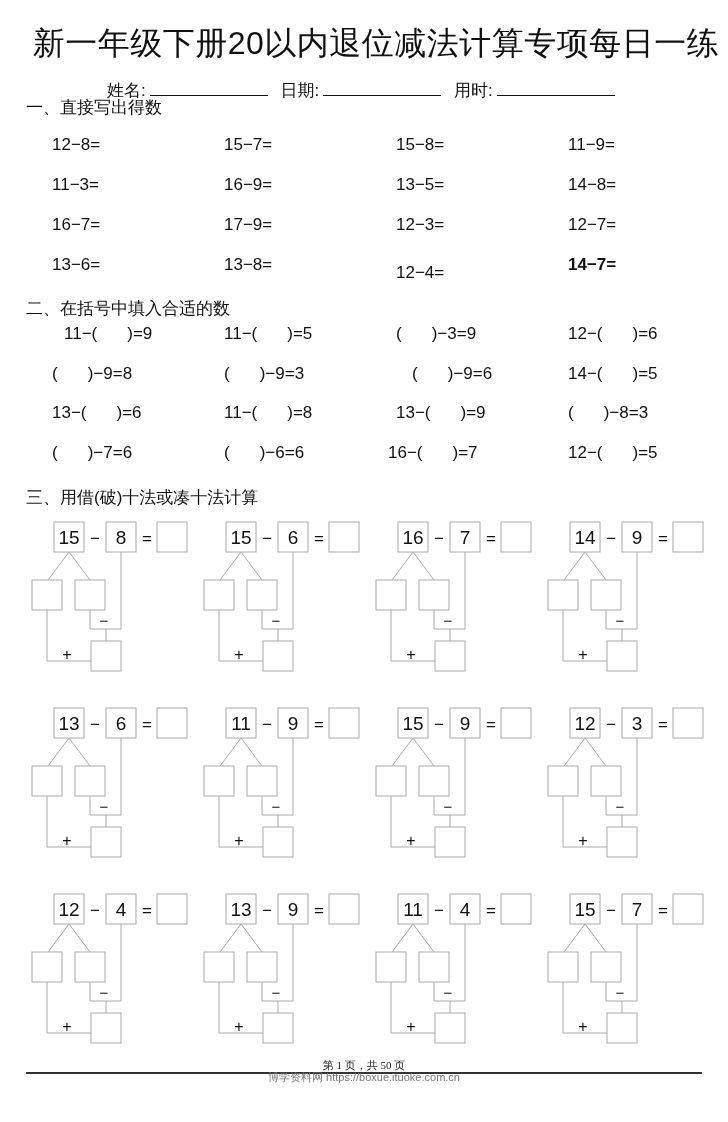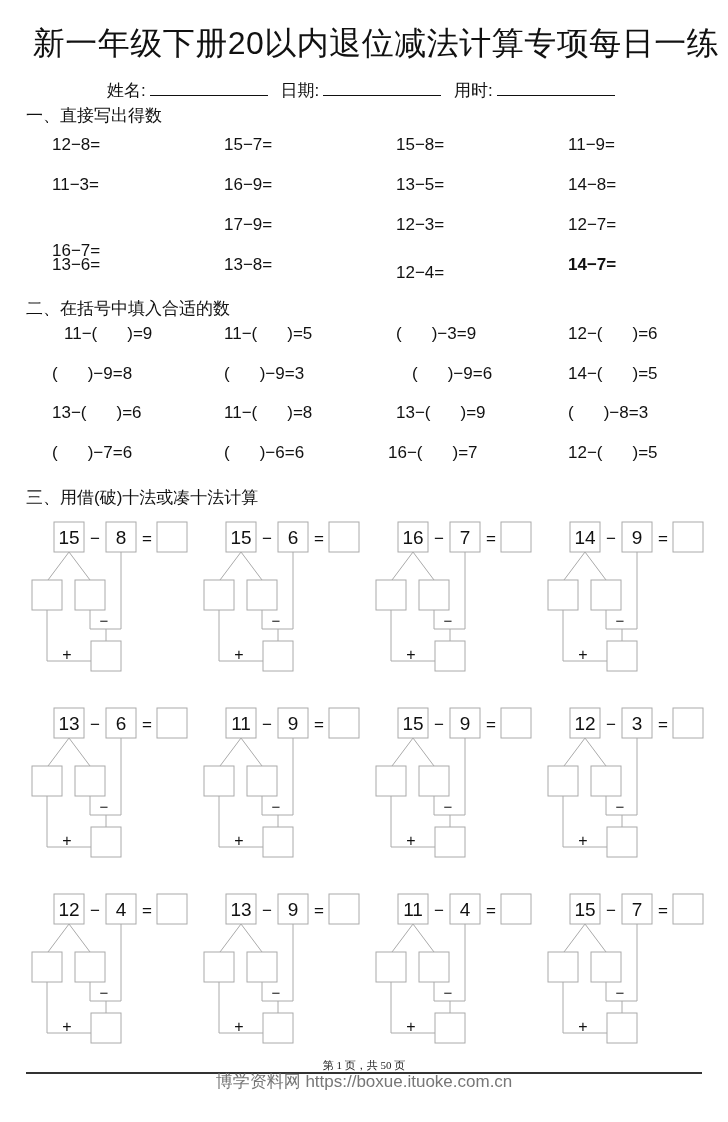--- a/index.html
+++ b/index.html
@@ -13,44 +13,44 @@
                      height: 14px; margin-right: 8px; vertical-align: baseline; }
   .section-title { position: absolute; left: 26px; font-size: 17px; }
   .cell { position: absolute; font-size: 17px; white-space: nowrap; text-align: right; }
   .paren-gap { display: inline-block; width: 30px; }
   .diagrams { position: absolute; left: 0; top: 0; }
   svg text { font-family: "Liberation Sans", "DejaVu Sans", sans-serif; }
   .footer-page { position: absolute; top: 1058px; left: 0; width: 728px; text-align: center;
                  font-family: "Liberation Serif", "DejaVu Serif", serif; font-size: 11px; color: #222; }
   .footer-rule { position: absolute; top: 1072px; left: 26px; width: 676px; height: 2px; background: #333; }
   .watermark { position: absolute; top: 1070px; left: 0; width: 728px; text-align: center;
-               font-size: 17px; color: #777; }
+               font-size: 11px; color: #777; }
 </style>
 </head>
 <body>
 
 <div class="title">新一年级下册20以内退位减法计算专项每日一练</div>
 
 <div class="info">
   <span class="lbl">姓名:</span><span class="blank"></span>
   <span class="lbl">日期:</span><span class="blank"></span>
   <span class="lbl">用时:</span><span class="blank"></span>
 </div>
 
-<div class="section-title" style="top:104px;text-align:center;">一、直接写出得数</div>
+<div class="section-title" style="top:96px;text-align:center;">一、直接写出得数</div>
 <div id="s1">
     <div class="cell" style="left: 52px; top: 135px;">12−8=</div>
     <div class="cell" style="left: 224px; top: 135px;">15−7=</div>
     <div class="cell" style="left: 396px; top: 135px;">15−8=</div>
     <div class="cell" style="left: 568px; top: 135px;">11−9=</div>
     <div class="cell" style="left: 52px; top: 175px;">11−3=</div>
     <div class="cell" style="left: 224px; top: 175px;">16−9=</div>
     <div class="cell" style="left: 396px; top: 175px;">13−5=</div>
     <div class="cell" style="left: 568px; top: 175px;">14−8=</div>
-    <div class="cell" style="left: 52px; top: 215px; margin-top: 26px;">16−7=</div>
+    <div class="cell" style="left: 52px; top: 215px;">16−7=</div>
     <div class="cell" style="left: 224px; top: 215px;">17−9=</div>
     <div class="cell" style="left: 396px; top: 215px;">12−3=</div>
     <div class="cell" style="left: 568px; top: 215px;">12−7=</div>
     <div class="cell" style="left: 52px; top: 255px;">13−6=</div>
     <div class="cell" style="left: 224px; top: 255px;">13−8=</div>
     <div class="cell" style="left: 396px; top: 263px;">12−4=</div>
     <div class="cell" style="left: 568px; top: 255px; font-weight: bold;">14−7=</div>
   </div>
 
 <div class="section-title" style="top:297px;">二、在括号中填入合适的数</div>

